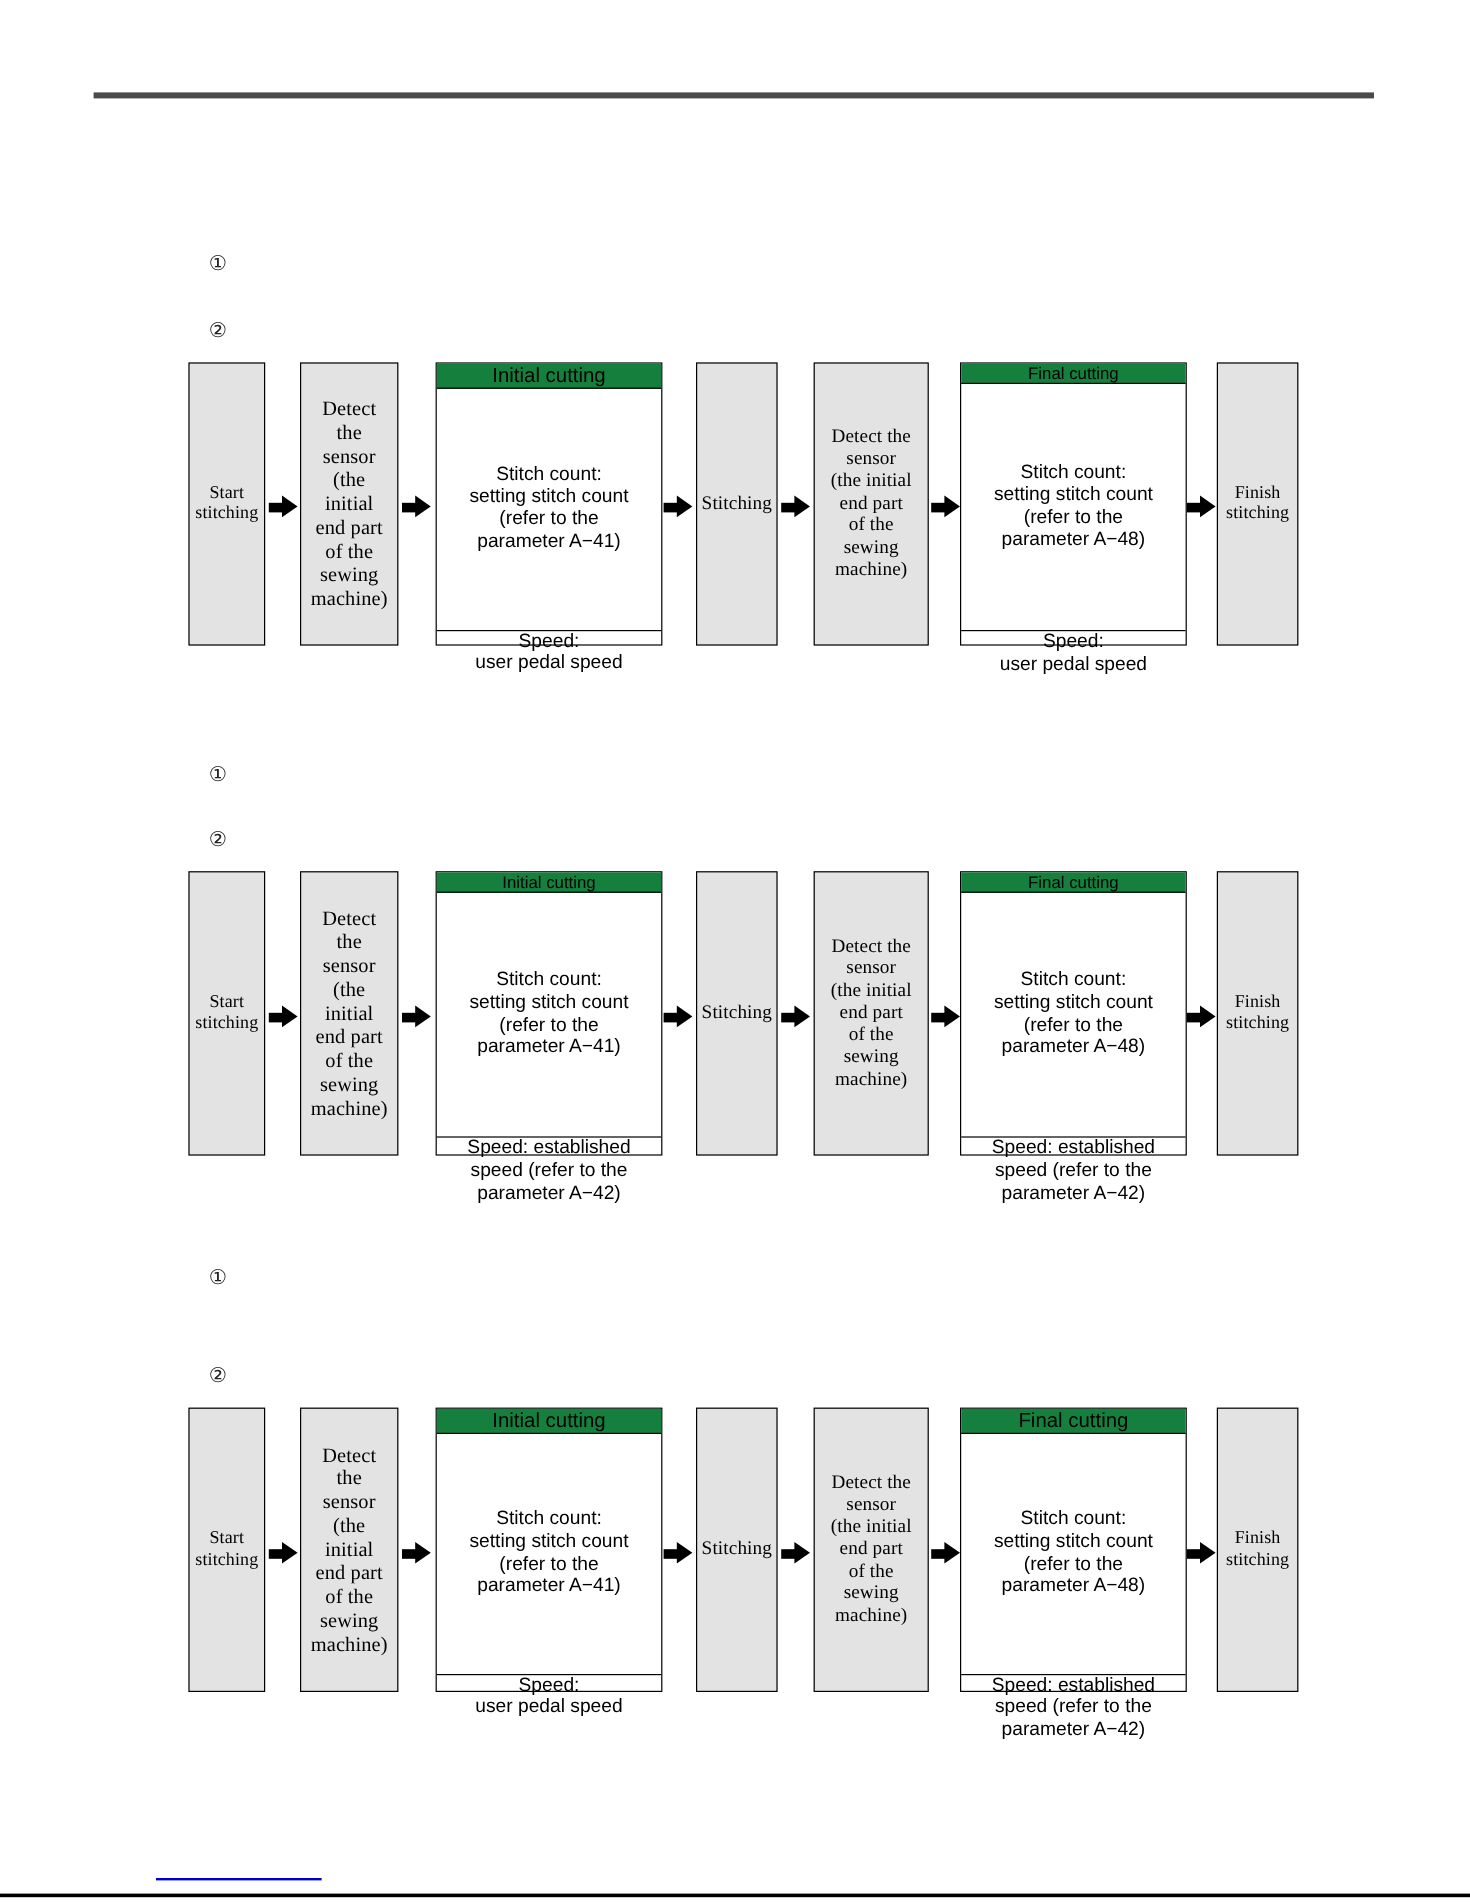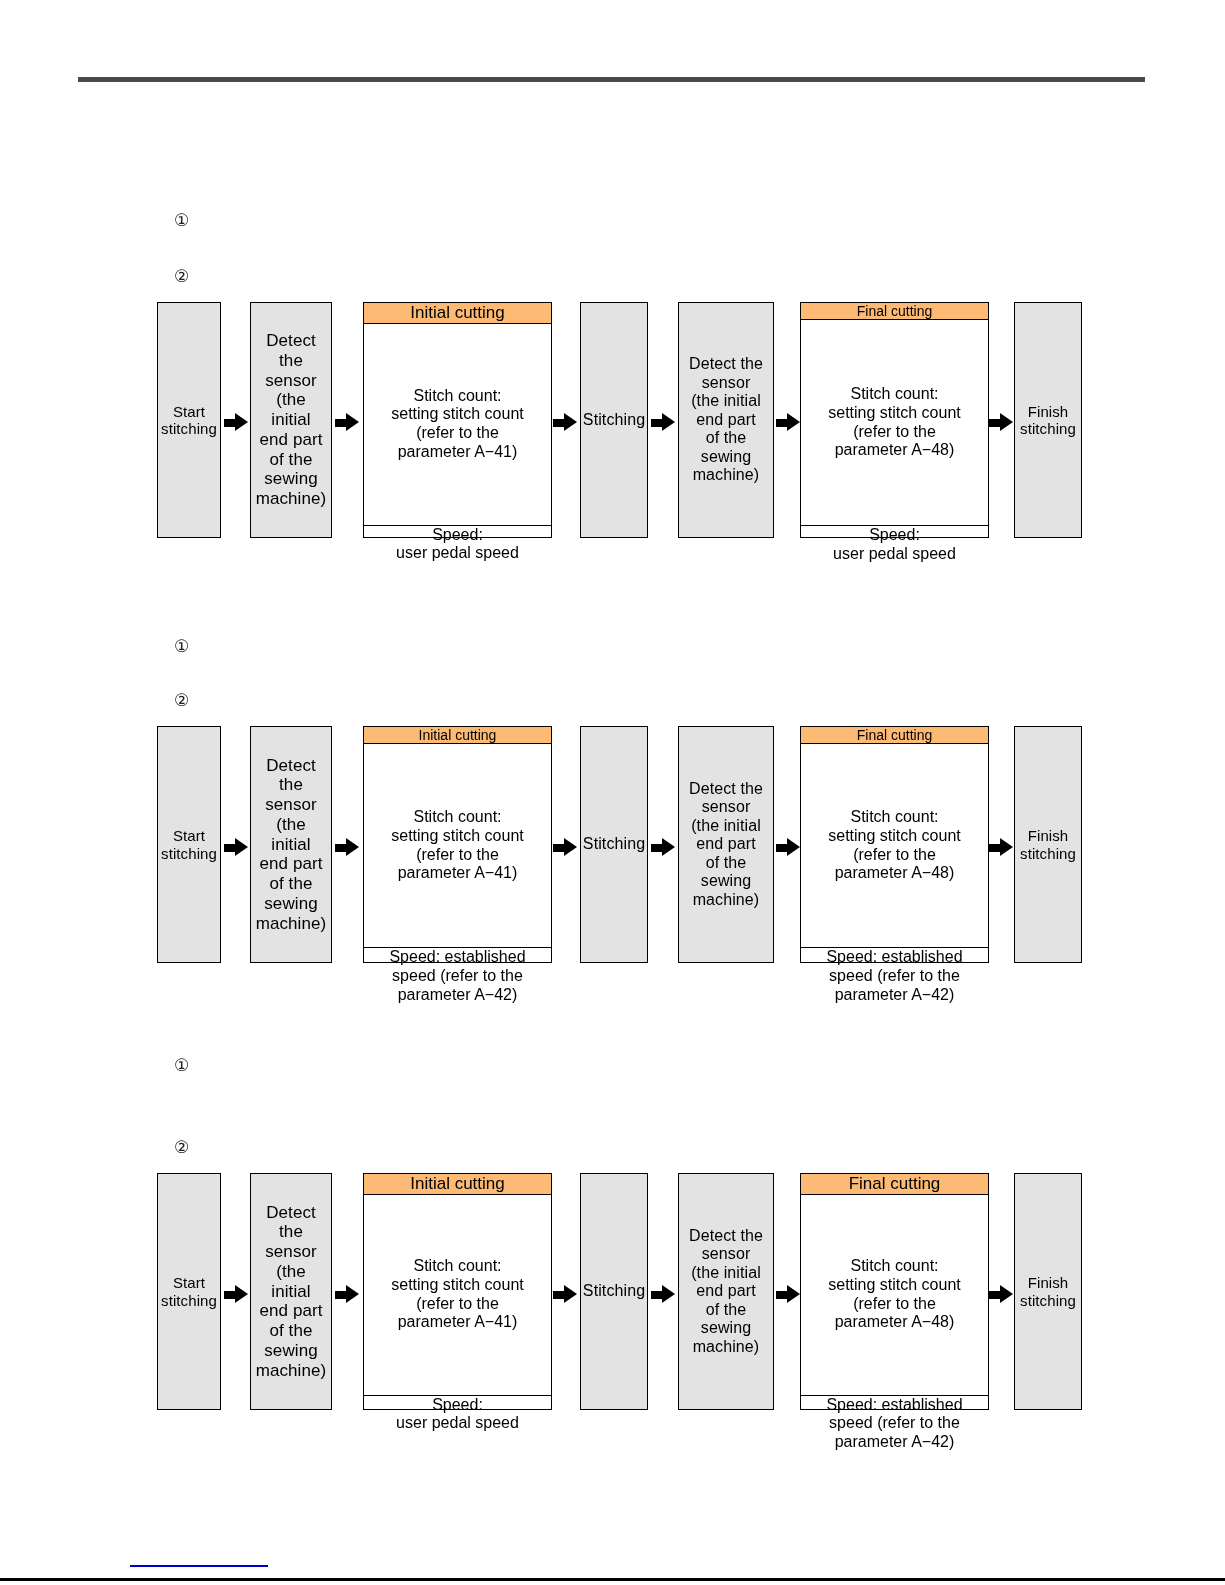--- a/index.html
+++ b/index.html
@@ -73,33 +73,34 @@
     justify-content: center;
     text-align: center;
     line-height: 1.16;
     letter-spacing: 0.1px;
   }
   .node .txt {
     display: block;
     width: 100%;
     padding: 0 5px;
     white-space: pre-line;
+    font-family: Liberation Serif, serif;
   }
 
   
   .node-table {
     position: absolute;
     box-sizing: border-box;
     border: 1.6px solid #000000;
     background: #ffffff;
     display: flex;
     flex-direction: column;
   }
   .node-table .thead {
-    background: #fdba74;
+    background: #15803d;
     border-bottom: 1.6px solid #000000;
     display: flex;
     align-items: center;
     justify-content: center;
     text-align: center;
     box-sizing: border-box;
     white-space: pre-line;
     line-height: 1.15;
   }
   .node-table .tcell {

